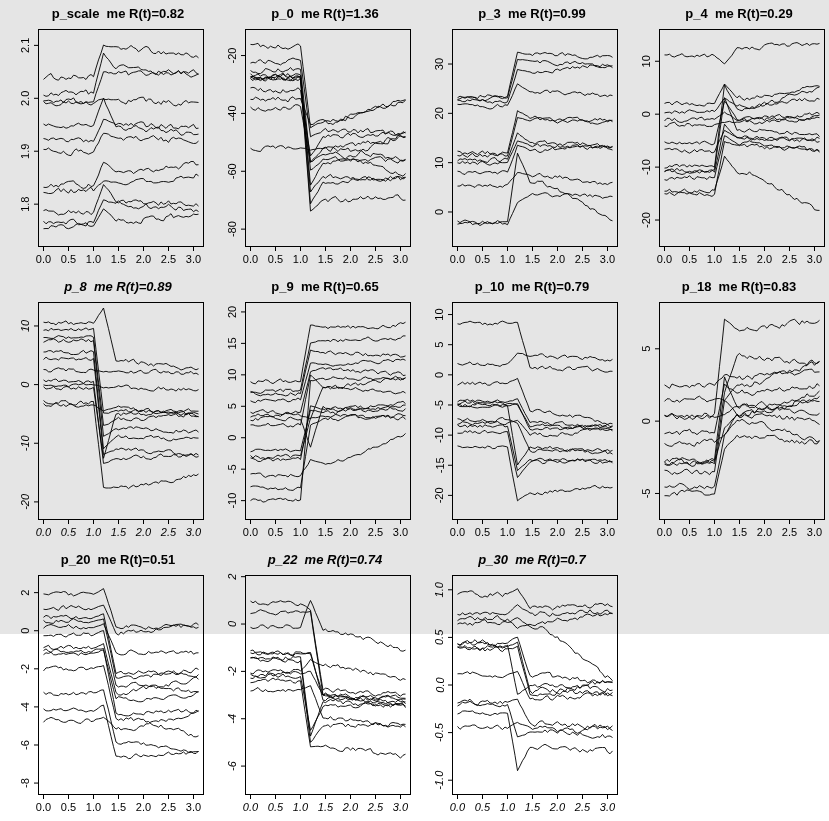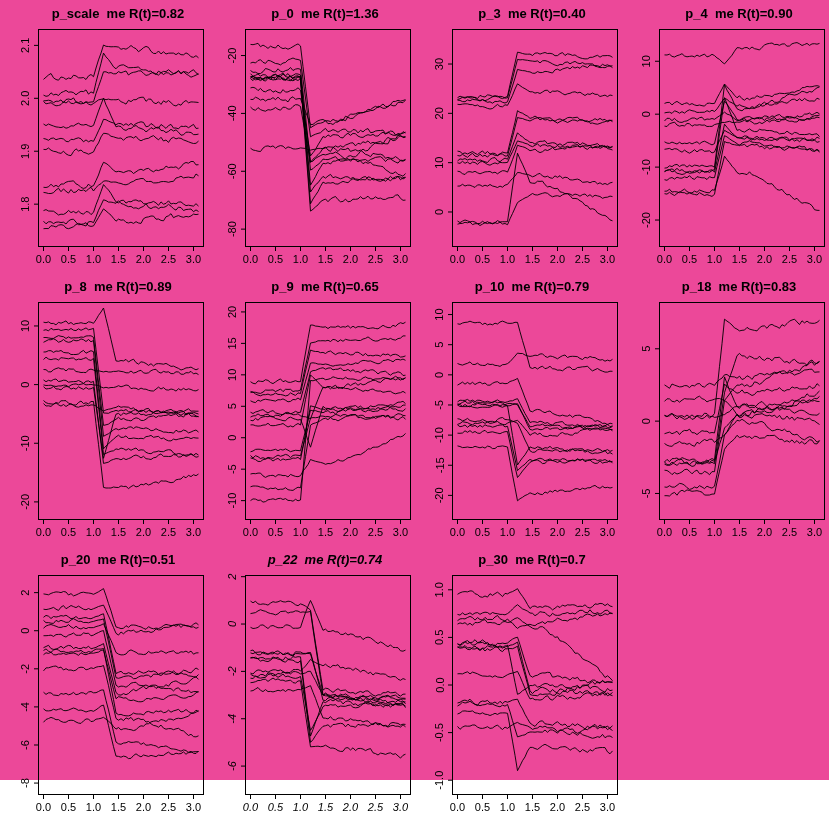--- a/index.html
+++ b/index.html
@@ -1,17 +1,17 @@
 <!DOCTYPE html>
 <html><head>
 <meta charset="utf-8">
 <style>
   html,body{margin:0;padding:0;background:#ffffff;}
   body{width:829px;height:821px;font-family:"Liberation Sans",sans-serif;}
-  .figure{width:829px;height:780px;background:#ec4899;}
+  .figure{width:829px;height:634px;background:#e5e5e5;}
   .grid{display:grid;grid-template-columns:repeat(4,207px);grid-template-rows:273px 273px 275px;}
   .panel{position:relative;width:207px;overflow:hidden;}
   .panel-title{
     position:absolute;top:6px;left:30px;width:176px;
     text-align:center;font-weight:bold;font-size:13px;color:#000;
     white-space:pre;letter-spacing:0px;
   }
   svg{position:absolute;top:0;left:0;display:block;}
   .tick-text{font-family:"Liberation Sans",sans-serif;font-size:11px;fill:#000;}
 </style>
@@ -94,21 +94,21 @@
           <polyline points="43.5,78.6 46.0,80.6 48.5,77.7 51.0,79.2 53.5,80.6 56.0,79.0 58.5,78.9 61.0,77.5 63.5,77.6 66.0,77.6 68.5,77.3 71.0,75.7 73.5,76.4 76.0,80.0 78.5,79.5 81.0,80.1 83.5,80.8 86.0,77.9 88.5,76.1 91.0,75.8 93.5,78.0 96.0,109.2 98.5,139.9 101.0,172.2 103.5,203.8 106.0,199.0 108.5,195.3 111.0,191.6 113.5,186.4 116.0,182.1 118.5,183.4 121.0,182.8 123.5,183.1 126.0,182.5 128.5,183.9 131.0,184.1 133.5,182.6 136.0,181.4 138.5,182.2 141.0,182.7 143.5,180.3 146.0,178.7 148.5,179.8 151.0,180.5 153.5,178.8 156.0,177.2 158.5,176.5 161.0,179.6 163.5,180.1 166.0,178.1 168.5,179.7 171.0,180.8 173.5,181.3 176.0,180.2 178.5,178.1 181.0,178.8 183.5,176.4 186.0,178.8 188.5,178.5 191.0,176.4 193.5,177.1 196.0,179.0 198.5,177.5" fill="none" stroke="#000000" stroke-width="0.9" stroke-linejoin="round"></polyline>
           <polyline points="43.5,76.5 46.0,76.5 48.5,77.3 51.0,79.1 53.5,77.5 56.0,80.1 58.5,81.1 61.0,78.3 63.5,79.4 66.0,77.1 68.5,79.9 71.0,78.8 73.5,79.2 76.0,77.8 78.5,79.7 81.0,77.6 83.5,80.1 86.0,80.8 88.5,79.4 91.0,80.5 93.5,78.5 96.0,112.3 98.5,145.8 101.0,178.0 103.5,211.1 106.0,209.3 108.5,206.9 111.0,204.9 113.5,201.7 116.0,200.1 118.5,199.0 121.0,201.7 123.5,199.0 126.0,197.5 128.5,196.5 131.0,199.6 133.5,201.8 136.0,201.4 138.5,199.1 141.0,201.8 143.5,201.3 146.0,199.2 148.5,199.3 151.0,198.9 153.5,196.6 156.0,198.9 158.5,198.0 161.0,196.2 163.5,198.9 166.0,198.8 168.5,196.8 171.0,198.5 173.5,198.1 176.0,199.4 178.5,199.4 181.0,198.0 183.5,197.6 186.0,197.4 188.5,195.2 191.0,194.8 193.5,198.4 196.0,200.3 198.5,200.1" fill="none" stroke="#000000" stroke-width="0.9" stroke-linejoin="round"></polyline>
           <polyline points="43.5,77.1 46.0,78.1 48.5,79.8 51.0,79.4 53.5,78.9 56.0,79.3 58.5,77.5 61.0,77.0 63.5,79.1 66.0,80.0 68.5,79.5 71.0,76.9 73.5,76.9 76.0,79.1 78.5,80.4 81.0,77.7 83.5,75.8 86.0,79.2 88.5,79.0 91.0,76.8 93.5,78.7 96.0,107.5 98.5,135.6 101.0,163.4 103.5,192.0 106.0,188.3 108.5,184.8 111.0,182.8 113.5,179.4 116.0,176.4 118.5,178.1 121.0,176.0 123.5,174.4 126.0,177.7 128.5,176.8 131.0,177.8 133.5,178.8 136.0,177.9 138.5,176.7 141.0,176.9 143.5,178.7 146.0,177.5 148.5,179.0 151.0,179.3 153.5,179.9 156.0,179.6 158.5,179.9 161.0,176.9 163.5,177.4 166.0,180.0 168.5,179.5 171.0,179.3 173.5,179.4 176.0,179.7 178.5,181.2 181.0,179.0 183.5,180.9 186.0,178.3 188.5,176.9 191.0,176.4 193.5,179.8 196.0,177.6 198.5,177.2" fill="none" stroke="#000000" stroke-width="0.9" stroke-linejoin="round"></polyline>
           <polyline points="43.5,87.9 46.0,87.3 48.5,88.1 51.0,90.6 53.5,88.4 56.0,91.2 58.5,91.8 61.0,90.2 63.5,89.6 66.0,92.2 68.5,90.9 71.0,92.4 73.5,93.1 76.0,89.6 78.5,92.1 81.0,91.9 83.5,90.5 86.0,90.7 88.5,89.7 91.0,87.8 93.5,90.2 96.0,107.0 98.5,123.0 101.0,140.1 103.5,155.9 106.0,152.7 108.5,149.5 111.0,144.9 113.5,140.8 116.0,136.6 118.5,137.4 121.0,134.9 123.5,136.5 126.0,134.7 128.5,134.8 131.0,135.2 133.5,137.5 136.0,137.9 138.5,134.9 141.0,133.3 143.5,135.4 146.0,133.3 148.5,133.8 151.0,136.1 153.5,137.2 156.0,137.4 158.5,135.7 161.0,134.7 163.5,135.4 166.0,134.4 168.5,136.0 171.0,136.0 173.5,133.7 176.0,132.2 178.5,134.2 181.0,131.7 183.5,134.0 186.0,135.2 188.5,135.4 191.0,133.5 193.5,134.0 196.0,133.2 198.5,132.1" fill="none" stroke="#000000" stroke-width="0.9" stroke-linejoin="round"></polyline>
           <polyline points="43.5,99.4 46.0,99.5 48.5,97.2 51.0,98.3 53.5,100.1 56.0,99.1 58.5,101.0 61.0,99.4 63.5,99.3 66.0,97.6 68.5,99.7 71.0,97.1 73.5,99.6 76.0,100.3 78.5,100.0 81.0,101.9 83.5,98.1 86.0,96.8 88.5,99.3 91.0,98.7 93.5,98.5 96.0,105.5 98.5,111.6 101.0,118.0 103.5,124.6 106.0,124.4 108.5,122.4 111.0,120.8 113.5,119.9 116.0,119.5 118.5,120.8 121.0,120.8 123.5,121.5 126.0,119.4 128.5,120.6 131.0,121.3 133.5,120.5 136.0,120.3 138.5,116.2 141.0,117.4 143.5,118.5 146.0,118.3 148.5,115.9 151.0,113.8 153.5,113.1 156.0,112.6 158.5,111.8 161.0,111.3 163.5,110.6 166.0,110.4 168.5,109.0 171.0,106.2 173.5,106.9 176.0,108.3 178.5,108.2 181.0,106.5 183.5,104.7 186.0,105.8 188.5,105.7 191.0,102.3 193.5,102.4 196.0,102.7 198.5,100.1" fill="none" stroke="#000000" stroke-width="0.9" stroke-linejoin="round"></polyline>
           <polyline points="43.5,107.0 46.0,109.4 48.5,110.3 51.0,107.6 53.5,109.6 56.0,110.6 58.5,111.2 61.0,109.7 63.5,110.0 66.0,109.2 68.5,107.5 71.0,109.3 73.5,110.2 76.0,107.2 78.5,107.4 81.0,109.1 83.5,109.1 86.0,106.4 88.5,104.7 91.0,104.9 93.5,106.5 96.0,120.7 98.5,134.4 101.0,148.5 103.5,161.9 106.0,161.1 108.5,158.4 111.0,156.9 113.5,155.6 116.0,154.4 118.5,154.9 121.0,154.2 123.5,153.3 126.0,153.4 128.5,152.0 131.0,153.4 133.5,155.4 136.0,157.4 138.5,159.6 141.0,158.5 143.5,161.2 146.0,158.9 148.5,159.5 151.0,159.9 153.5,160.8 156.0,163.7 158.5,162.2 161.0,163.3 163.5,162.2 166.0,164.9 168.5,165.3 171.0,165.9 173.5,166.2 176.0,166.7 178.5,169.6 181.0,171.3 183.5,173.1 186.0,173.5 188.5,171.8 191.0,174.3 193.5,175.1 196.0,176.2 198.5,173.5" fill="none" stroke="#000000" stroke-width="0.9" stroke-linejoin="round"></polyline>
           <polyline points="43.5,148.2 46.0,150.0 48.5,150.5 51.0,151.2 53.5,151.5 56.0,148.1 58.5,146.3 61.0,145.9 63.5,146.8 66.0,145.9 68.5,148.1 71.0,146.4 73.5,145.6 76.0,146.1 78.5,148.6 81.0,146.9 83.5,147.6 86.0,148.9 88.5,149.0 91.0,148.7 93.5,147.9 96.0,148.2 98.5,148.4 101.0,149.6 103.5,150.1 106.0,149.5 108.5,149.2 111.0,148.4 113.5,148.4 116.0,148.7 118.5,147.9 121.0,146.8 123.5,147.0 126.0,147.2 128.5,149.2 131.0,151.5 133.5,148.7 136.0,149.5 138.5,149.4 141.0,148.0 143.5,151.4 146.0,150.5 148.5,149.7 151.0,151.1 153.5,150.1 156.0,152.1 158.5,154.4 161.0,155.1 163.5,156.7 166.0,153.4 168.5,154.0 171.0,154.4 173.5,154.2 176.0,155.2 178.5,158.3 181.0,157.3 183.5,158.3 186.0,158.4 188.5,156.6 191.0,158.4 193.5,160.7 196.0,161.2 198.5,159.9" fill="none" stroke="#000000" stroke-width="0.9" stroke-linejoin="round"></polyline>
         </svg>
       </div>
       <div class="panel" style="height: 273px;">
-        <div class="panel-title">p_3  me R(t)=0.40</div>
+        <div class="panel-title">p_3  me R(t)=0.99</div>
         <svg width="207" height="273">
           <rect x="38.5" y="29.5" width="165" height="217" fill="none" stroke="#000" stroke-width="1"></rect>
           <line x1="43.5" y1="246.5" x2="43.5" y2="251" stroke="#000" stroke-width="1"></line>
           <text x="43.5" y="263" text-anchor="middle" class="tick-text">0.0</text>
           <line x1="68.5" y1="246.5" x2="68.5" y2="251" stroke="#000" stroke-width="1"></line>
           <text x="68.5" y="263" text-anchor="middle" class="tick-text">0.5</text>
           <line x1="93.5" y1="246.5" x2="93.5" y2="251" stroke="#000" stroke-width="1"></line>
           <text x="93.5" y="263" text-anchor="middle" class="tick-text">1.0</text>
           <line x1="118.5" y1="246.5" x2="118.5" y2="251" stroke="#000" stroke-width="1"></line>
           <text x="118.5" y="263" text-anchor="middle" class="tick-text">1.5</text>
@@ -134,21 +134,21 @@
           <polyline points="43.5,155.5 46.0,156.0 48.5,154.3 51.0,156.0 53.5,157.3 56.0,155.0 58.5,153.3 61.0,156.1 63.5,156.7 66.0,154.2 68.5,156.3 71.0,155.3 73.5,157.1 76.0,154.5 78.5,153.2 81.0,153.5 83.5,155.7 86.0,153.7 88.5,154.1 91.0,156.0 93.5,156.0 96.0,146.7 98.5,137.2 101.0,127.2 103.5,117.5 106.0,118.2 108.5,118.5 111.0,119.6 113.5,120.3 116.0,121.0 118.5,119.7 121.0,118.4 123.5,117.8 126.0,117.6 128.5,118.4 131.0,118.1 133.5,117.9 136.0,117.8 138.5,119.8 141.0,121.6 143.5,123.1 146.0,121.6 148.5,120.4 151.0,121.2 153.5,122.5 156.0,121.2 158.5,120.0 161.0,120.1 163.5,121.1 166.0,119.8 168.5,119.9 171.0,121.1 173.5,120.8 176.0,123.3 178.5,123.0 181.0,123.8 183.5,124.2 186.0,123.4 188.5,122.4 191.0,121.7 193.5,120.6 196.0,120.1 198.5,121.7" fill="none" stroke="#000000" stroke-width="0.9" stroke-linejoin="round"></polyline>
           <polyline points="43.5,161.0 46.0,158.9 48.5,159.4 51.0,158.6 53.5,160.0 56.0,159.0 58.5,159.8 61.0,159.0 63.5,161.2 66.0,159.9 68.5,160.9 71.0,161.8 73.5,162.5 76.0,159.5 78.5,158.0 81.0,157.6 83.5,160.7 86.0,161.7 88.5,159.6 91.0,158.1 93.5,159.2 96.0,152.9 98.5,146.2 101.0,139.6 103.5,132.8 106.0,135.3 108.5,136.8 111.0,139.2 113.5,140.4 116.0,142.4 118.5,142.5 121.0,144.2 123.5,142.2 126.0,141.3 128.5,141.3 131.0,140.7 133.5,143.8 136.0,143.2 138.5,142.7 141.0,143.1 143.5,144.9 146.0,143.8 148.5,145.5 151.0,144.3 153.5,142.4 156.0,142.3 158.5,142.2 161.0,143.2 163.5,142.3 166.0,145.0 168.5,142.9 171.0,144.0 173.5,145.4 176.0,145.6 178.5,144.9 181.0,144.4 183.5,143.6 186.0,146.0 188.5,145.4 191.0,147.0 193.5,147.0 196.0,147.9 198.5,146.4" fill="none" stroke="#000000" stroke-width="0.9" stroke-linejoin="round"></polyline>
           <polyline points="43.5,162.8 46.0,163.4 48.5,161.3 51.0,163.3 53.5,162.0 56.0,164.0 58.5,162.1 61.0,162.5 63.5,164.4 66.0,161.9 68.5,161.5 71.0,162.8 73.5,164.5 76.0,165.2 78.5,163.8 81.0,162.9 83.5,163.8 86.0,162.4 88.5,162.7 91.0,162.7 93.5,162.4 96.0,156.7 98.5,151.7 101.0,146.4 103.5,140.9 106.0,141.7 108.5,142.3 111.0,143.3 113.5,144.0 116.0,145.7 118.5,146.7 121.0,145.3 123.5,143.7 126.0,146.5 128.5,145.0 131.0,144.7 133.5,146.1 136.0,145.6 138.5,146.9 141.0,147.6 143.5,145.5 146.0,147.4 148.5,146.6 151.0,147.3 153.5,146.2 156.0,147.5 158.5,145.3 161.0,145.1 163.5,144.5 166.0,147.1 168.5,145.8 171.0,148.2 173.5,149.4 176.0,146.9 178.5,148.0 181.0,146.6 183.5,146.2 186.0,148.4 188.5,147.1 191.0,145.6 193.5,148.6 196.0,149.1 198.5,150.0" fill="none" stroke="#000000" stroke-width="0.9" stroke-linejoin="round"></polyline>
           <polyline points="43.5,171.2 46.0,171.7 48.5,173.7 51.0,174.5 53.5,171.9 56.0,171.7 58.5,172.3 61.0,171.3 63.5,172.8 66.0,173.8 68.5,172.8 71.0,171.9 73.5,171.7 76.0,171.5 78.5,172.9 81.0,172.2 83.5,173.8 86.0,172.0 88.5,170.7 91.0,170.9 93.5,172.1 96.0,166.2 98.5,159.7 101.0,152.9 103.5,145.2 106.0,146.2 108.5,146.7 111.0,147.5 113.5,149.0 116.0,150.7 118.5,150.1 121.0,149.1 123.5,151.3 126.0,152.6 128.5,151.7 131.0,149.7 133.5,150.5 136.0,149.3 138.5,147.5 141.0,149.8 143.5,149.2 146.0,148.7 148.5,148.4 151.0,149.1 153.5,147.2 156.0,147.8 158.5,147.0 161.0,146.7 163.5,146.0 166.0,147.1 168.5,146.2 171.0,145.8 173.5,146.2 176.0,145.3 178.5,147.8 181.0,147.3 183.5,147.7 186.0,146.2 188.5,146.1 191.0,146.9 193.5,146.0 196.0,147.3 198.5,146.9" fill="none" stroke="#000000" stroke-width="0.9" stroke-linejoin="round"></polyline>
           <polyline points="43.5,186.1 46.0,186.0 48.5,184.3 51.0,186.0 53.5,185.2 56.0,185.2 58.5,186.3 61.0,187.4 63.5,184.9 66.0,184.9 68.5,186.4 71.0,185.2 73.5,186.1 76.0,184.5 78.5,186.0 81.0,186.6 83.5,187.5 86.0,186.1 88.5,187.2 91.0,185.1 93.5,184.4 96.0,181.3 98.5,178.5 101.0,176.0 103.5,172.5 106.0,172.7 108.5,173.6 111.0,174.1 113.5,174.4 116.0,175.4 118.5,176.8 121.0,175.9 123.5,174.2 126.0,173.4 128.5,176.0 131.0,177.0 133.5,176.2 136.0,177.8 138.5,178.3 141.0,175.9 143.5,177.3 146.0,175.7 148.5,178.4 151.0,177.2 153.5,177.7 156.0,179.8 158.5,180.0 161.0,179.5 163.5,179.1 166.0,180.1 168.5,182.3 171.0,182.1 173.5,181.7 176.0,182.8 178.5,181.6 181.0,181.5 183.5,183.9 186.0,182.8 188.5,184.4 191.0,183.5 193.5,184.6 196.0,182.9 198.5,182.3" fill="none" stroke="#000000" stroke-width="0.9" stroke-linejoin="round"></polyline>
           <polyline points="43.5,221.0 46.0,222.6 48.5,221.1 51.0,220.0 53.5,220.8 56.0,221.9 58.5,221.4 61.0,222.0 63.5,223.6 66.0,223.4 68.5,221.3 71.0,222.9 73.5,221.6 76.0,223.3 78.5,223.4 81.0,222.7 83.5,220.6 86.0,222.0 88.5,221.7 91.0,221.8 93.5,221.6 96.0,204.7 98.5,187.0 101.0,170.1 103.5,153.2 106.0,159.1 108.5,164.2 111.0,169.9 113.5,175.7 116.0,182.6 118.5,183.2 121.0,183.3 123.5,181.2 126.0,181.4 128.5,181.1 131.0,184.7 133.5,186.9 136.0,186.4 138.5,187.8 141.0,188.7 143.5,188.3 146.0,191.8 148.5,192.4 151.0,193.6 153.5,193.7 156.0,195.5 158.5,198.5 161.0,198.4 163.5,198.9 166.0,200.8 168.5,202.2 171.0,205.3 173.5,205.9 176.0,209.2 178.5,208.7 181.0,209.6 183.5,212.9 186.0,214.2 188.5,215.3 191.0,215.4 193.5,217.2 196.0,219.9 198.5,220.8" fill="none" stroke="#000000" stroke-width="0.9" stroke-linejoin="round"></polyline>
           <polyline points="43.5,224.2 46.0,223.5 48.5,223.4 51.0,222.3 53.5,222.8 56.0,222.0 58.5,224.6 61.0,223.7 63.5,223.7 66.0,225.5 68.5,224.1 71.0,222.8 73.5,223.6 76.0,222.5 78.5,223.9 81.0,222.7 83.5,223.5 86.0,222.1 88.5,224.0 91.0,223.5 93.5,224.7 96.0,218.8 98.5,213.5 101.0,208.0 103.5,202.6 106.0,200.8 108.5,199.4 111.0,197.9 113.5,196.9 116.0,195.1 118.5,193.5 121.0,194.8 123.5,195.0 126.0,194.1 128.5,193.3 131.0,192.7 133.5,193.3 136.0,195.4 138.5,196.8 141.0,196.0 143.5,195.7 146.0,196.5 148.5,194.8 151.0,193.8 153.5,193.6 156.0,194.1 158.5,195.4 161.0,194.1 163.5,194.7 166.0,196.2 168.5,194.6 171.0,194.0 173.5,196.3 176.0,194.7 178.5,196.9 181.0,195.2 183.5,195.9 186.0,196.5 188.5,198.3 191.0,197.4 193.5,197.2 196.0,196.1 198.5,196.6" fill="none" stroke="#000000" stroke-width="0.9" stroke-linejoin="round"></polyline>
         </svg>
       </div>
       <div class="panel" style="height: 273px;">
-        <div class="panel-title">p_4  me R(t)=0.90</div>
+        <div class="panel-title">p_4  me R(t)=0.29</div>
         <svg width="207" height="273">
           <rect x="38.5" y="29.5" width="165" height="217" fill="none" stroke="#000" stroke-width="1"></rect>
           <line x1="43.5" y1="246.5" x2="43.5" y2="251" stroke="#000" stroke-width="1"></line>
           <text x="43.5" y="263" text-anchor="middle" class="tick-text">0.0</text>
           <line x1="68.5" y1="246.5" x2="68.5" y2="251" stroke="#000" stroke-width="1"></line>
           <text x="68.5" y="263" text-anchor="middle" class="tick-text">0.5</text>
           <line x1="93.5" y1="246.5" x2="93.5" y2="251" stroke="#000" stroke-width="1"></line>
           <text x="93.5" y="263" text-anchor="middle" class="tick-text">1.0</text>
           <line x1="118.5" y1="246.5" x2="118.5" y2="251" stroke="#000" stroke-width="1"></line>
           <text x="118.5" y="263" text-anchor="middle" class="tick-text">1.5</text>
@@ -174,21 +174,21 @@
           <polyline points="43.5,141.8 46.0,143.1 48.5,143.4 51.0,142.1 53.5,143.1 56.0,144.0 58.5,142.3 61.0,143.8 63.5,143.2 66.0,143.6 68.5,142.6 71.0,143.9 73.5,142.7 76.0,141.8 78.5,143.9 81.0,142.0 83.5,141.2 86.0,142.4 88.5,143.7 91.0,144.9 93.5,143.6 96.0,132.7 98.5,122.2 101.0,111.7 103.5,101.1 106.0,104.2 108.5,107.8 111.0,111.5 113.5,115.1 116.0,119.7 118.5,120.7 121.0,118.7 123.5,117.4 126.0,116.8 128.5,116.6 131.0,118.0 133.5,119.1 136.0,118.0 138.5,118.8 141.0,117.7 143.5,115.9 146.0,116.2 148.5,117.7 151.0,115.9 153.5,116.6 156.0,115.2 158.5,114.5 161.0,116.9 163.5,117.6 166.0,116.4 168.5,116.6 171.0,117.0 173.5,118.3 176.0,115.7 178.5,116.9 181.0,116.5 183.5,114.1 186.0,114.1 188.5,113.0 191.0,115.1 193.5,113.5 196.0,112.3 198.5,113.9" fill="none" stroke="#000000" stroke-width="0.9" stroke-linejoin="round"></polyline>
           <polyline points="43.5,149.3 46.0,148.9 48.5,148.4 51.0,149.8 53.5,148.7 56.0,149.0 58.5,150.8 61.0,152.2 63.5,150.1 66.0,151.9 68.5,153.2 71.0,151.7 73.5,149.7 76.0,151.9 78.5,150.0 81.0,149.5 83.5,151.3 86.0,151.1 88.5,150.8 91.0,152.9 93.5,152.0 96.0,145.8 98.5,140.6 101.0,135.8 103.5,130.3 106.0,131.9 108.5,133.2 111.0,134.8 113.5,136.1 116.0,137.2 118.5,138.3 121.0,137.5 123.5,135.9 126.0,136.2 128.5,138.0 131.0,138.5 133.5,139.7 136.0,138.5 138.5,139.8 141.0,139.2 143.5,140.5 146.0,139.4 148.5,137.5 151.0,137.4 153.5,138.9 156.0,140.4 158.5,138.6 161.0,136.9 163.5,138.5 166.0,139.8 168.5,140.8 171.0,138.7 173.5,138.7 176.0,138.1 178.5,138.1 181.0,138.2 183.5,139.0 186.0,140.3 188.5,139.9 191.0,140.9 193.5,140.1 196.0,137.1 198.5,138.4" fill="none" stroke="#000000" stroke-width="0.9" stroke-linejoin="round"></polyline>
           <polyline points="43.5,168.1 46.0,167.8 48.5,165.8 51.0,166.6 53.5,164.9 56.0,164.4 58.5,166.5 61.0,165.0 63.5,165.0 66.0,167.1 68.5,165.2 71.0,166.6 73.5,165.1 76.0,165.5 78.5,166.3 81.0,165.1 83.5,166.1 86.0,166.6 88.5,165.9 91.0,165.8 93.5,167.2 96.0,147.0 98.5,126.7 101.0,105.8 103.5,84.6 106.0,90.2 108.5,94.2 111.0,98.5 113.5,104.4 116.0,108.7 118.5,110.0 121.0,110.8 123.5,108.7 126.0,108.6 128.5,108.4 131.0,108.2 133.5,108.4 136.0,107.1 138.5,106.6 141.0,103.8 143.5,102.2 146.0,104.5 148.5,101.8 151.0,100.1 153.5,102.2 156.0,102.4 158.5,101.6 161.0,98.1 163.5,97.2 166.0,95.0 168.5,94.1 171.0,94.5 173.5,95.1 176.0,94.5 178.5,93.1 181.0,91.3 183.5,91.8 186.0,92.9 188.5,91.5 191.0,92.1 193.5,89.7 196.0,87.8 198.5,87.0" fill="none" stroke="#000000" stroke-width="0.9" stroke-linejoin="round"></polyline>
           <polyline points="43.5,171.3 46.0,170.2 48.5,169.6 51.0,168.9 53.5,170.5 56.0,168.4 58.5,170.7 61.0,169.6 63.5,171.6 66.0,172.5 68.5,171.3 71.0,172.2 73.5,170.8 76.0,171.0 78.5,169.8 81.0,170.5 83.5,172.1 86.0,171.3 88.5,172.4 91.0,170.6 93.5,169.5 96.0,152.3 98.5,133.6 101.0,115.7 103.5,97.7 106.0,103.9 108.5,110.9 111.0,116.9 113.5,124.0 116.0,130.3 118.5,129.6 121.0,131.3 123.5,132.1 126.0,130.4 128.5,128.9 131.0,130.7 133.5,131.6 136.0,131.6 138.5,129.3 141.0,130.0 143.5,129.9 146.0,130.6 148.5,130.5 151.0,130.8 153.5,131.9 156.0,132.0 158.5,133.9 161.0,133.5 163.5,133.3 166.0,131.2 168.5,133.0 171.0,134.4 173.5,132.4 176.0,132.9 178.5,134.5 181.0,134.5 183.5,134.6 186.0,134.4 188.5,133.7 191.0,134.8 193.5,134.1 196.0,133.8 198.5,136.6" fill="none" stroke="#000000" stroke-width="0.9" stroke-linejoin="round"></polyline>
           <polyline points="43.5,171.7 46.0,170.3 48.5,169.9 51.0,171.8 53.5,171.1 56.0,173.2 58.5,173.8 61.0,174.5 63.5,173.8 66.0,171.8 68.5,173.3 71.0,172.9 73.5,172.5 76.0,171.4 78.5,173.0 81.0,171.1 83.5,171.9 86.0,172.1 88.5,170.3 91.0,169.8 93.5,172.1 96.0,160.7 98.5,148.9 101.0,136.2 103.5,124.2 106.0,127.3 108.5,130.2 111.0,133.2 113.5,135.0 116.0,137.9 118.5,137.4 121.0,138.6 123.5,139.1 126.0,137.3 128.5,138.8 131.0,140.2 133.5,137.7 136.0,136.4 138.5,138.2 141.0,137.4 143.5,138.2 146.0,140.1 148.5,140.2 151.0,140.5 153.5,139.3 156.0,139.1 158.5,137.6 161.0,138.0 163.5,137.1 166.0,137.3 168.5,140.3 171.0,138.8 173.5,141.0 176.0,139.7 178.5,141.7 181.0,139.4 183.5,137.9 186.0,140.2 188.5,140.5 191.0,138.8 193.5,140.0 196.0,142.3 198.5,141.6" fill="none" stroke="#000000" stroke-width="0.9" stroke-linejoin="round"></polyline>
           <polyline points="43.5,179.7 46.0,180.3 48.5,178.3 51.0,177.5 53.5,179.1 56.0,177.2 58.5,178.1 61.0,178.2 63.5,176.8 66.0,177.7 68.5,175.7 71.0,178.3 73.5,179.4 76.0,176.7 78.5,177.3 81.0,177.8 83.5,177.8 86.0,179.5 88.5,176.7 91.0,177.7 93.5,177.6 96.0,166.4 98.5,156.3 101.0,146.1 103.5,135.7 106.0,136.9 108.5,138.8 111.0,140.6 113.5,141.9 116.0,143.6 118.5,145.8 121.0,143.0 123.5,142.1 126.0,142.0 128.5,140.7 131.0,142.1 133.5,142.4 136.0,142.8 138.5,142.8 141.0,144.4 143.5,146.0 146.0,145.8 148.5,145.3 151.0,145.0 153.5,147.1 156.0,146.4 158.5,147.1 161.0,148.0 163.5,147.6 166.0,145.9 168.5,146.8 171.0,148.0 173.5,148.3 176.0,146.8 178.5,146.0 181.0,146.9 183.5,146.5 186.0,150.0 188.5,148.8 191.0,148.8 193.5,150.9 196.0,149.3 198.5,151.1" fill="none" stroke="#000000" stroke-width="0.9" stroke-linejoin="round"></polyline>
           <polyline points="43.5,191.2 46.0,191.1 48.5,189.2 51.0,192.1 53.5,191.6 56.0,191.9 58.5,192.7 61.0,190.6 63.5,189.1 66.0,191.5 68.5,192.8 71.0,192.9 73.5,191.1 76.0,192.3 78.5,190.0 81.0,191.0 83.5,191.9 86.0,192.6 88.5,192.8 91.0,189.8 93.5,190.2 96.0,181.9 98.5,174.1 101.0,165.7 103.5,156.2 106.0,159.7 108.5,162.6 111.0,166.2 113.5,168.8 116.0,172.5 118.5,174.0 121.0,173.4 123.5,173.9 126.0,174.6 128.5,171.8 131.0,174.7 133.5,175.5 136.0,176.6 138.5,178.1 141.0,179.2 143.5,180.9 146.0,183.4 148.5,183.9 151.0,183.7 153.5,186.8 156.0,189.5 158.5,190.2 161.0,189.4 163.5,192.6 166.0,194.8 168.5,194.5 171.0,197.4 173.5,199.4 176.0,198.3 178.5,201.3 181.0,203.2 183.5,202.6 186.0,202.9 188.5,203.7 191.0,205.7 193.5,209.7 196.0,210.3 198.5,210.4" fill="none" stroke="#000000" stroke-width="0.9" stroke-linejoin="round"></polyline>
           <polyline points="43.5,193.7 46.0,194.1 48.5,192.3 51.0,194.1 53.5,195.5 56.0,193.5 58.5,191.8 61.0,192.6 63.5,192.7 66.0,194.1 68.5,192.7 71.0,193.9 73.5,194.4 76.0,195.0 78.5,192.7 81.0,194.1 83.5,195.5 86.0,194.6 88.5,195.5 91.0,196.4 93.5,194.3 96.0,180.4 98.5,167.7 101.0,154.2 103.5,141.5 106.0,142.7 108.5,142.8 111.0,144.3 113.5,144.7 116.0,145.2 118.5,144.9 121.0,145.2 123.5,144.2 126.0,146.9 128.5,145.4 131.0,144.3 133.5,145.0 136.0,144.4 138.5,146.8 141.0,146.3 143.5,148.8 146.0,146.7 148.5,148.9 151.0,148.2 153.5,146.3 156.0,147.6 158.5,146.6 161.0,149.0 163.5,150.3 166.0,148.8 168.5,147.0 171.0,147.7 173.5,147.6 176.0,147.4 178.5,148.6 181.0,149.1 183.5,149.1 186.0,150.0 188.5,148.8 191.0,150.9 193.5,151.4 196.0,149.8 198.5,152.1" fill="none" stroke="#000000" stroke-width="0.9" stroke-linejoin="round"></polyline>
         </svg>
       </div>
-      <div class="panel" style="height: 273px;">
+      <div class="panel" style="height: 273px; font-style: italic;">
         <div class="panel-title">p_8  me R(t)=0.89</div>
         <svg width="207" height="273">
           <rect x="38.5" y="29.5" width="165" height="217" fill="none" stroke="#000" stroke-width="1"></rect>
           <line x1="43.5" y1="246.5" x2="43.5" y2="251" stroke="#000" stroke-width="1"></line>
           <text x="43.5" y="263" text-anchor="middle" class="tick-text">0.0</text>
           <line x1="68.5" y1="246.5" x2="68.5" y2="251" stroke="#000" stroke-width="1"></line>
           <text x="68.5" y="263" text-anchor="middle" class="tick-text">0.5</text>
           <line x1="93.5" y1="246.5" x2="93.5" y2="251" stroke="#000" stroke-width="1"></line>
           <text x="93.5" y="263" text-anchor="middle" class="tick-text">1.0</text>
           <line x1="118.5" y1="246.5" x2="118.5" y2="251" stroke="#000" stroke-width="1"></line>
@@ -433,21 +433,21 @@
           <polyline points="43.5,106.9 46.0,107.7 48.5,106.3 51.0,106.2 53.5,105.8 56.0,107.0 58.5,107.9 61.0,108.3 63.5,106.6 66.0,106.1 68.5,107.6 71.0,108.3 73.5,106.5 76.0,108.8 78.5,107.1 81.0,107.7 83.5,109.1 86.0,110.0 88.5,107.6 91.0,107.6 93.5,107.9 96.0,107.9 98.5,107.8 101.0,106.7 103.5,106.5 106.0,115.2 108.5,124.6 111.0,134.8 113.5,144.1 116.0,154.2 118.5,154.5 121.0,152.0 123.5,151.4 126.0,152.5 128.5,153.3 131.0,152.5 133.5,153.6 136.0,153.3 138.5,151.8 141.0,153.4 143.5,153.3 146.0,154.1 148.5,151.5 151.0,151.8 153.5,150.2 156.0,150.6 158.5,150.8 161.0,150.7 163.5,149.4 166.0,151.4 168.5,151.8 171.0,153.0 173.5,151.4 176.0,150.1 178.5,151.0 181.0,150.0 183.5,150.5 186.0,149.6 188.5,149.1 191.0,151.3 193.5,152.2 196.0,152.2 198.5,152.3" fill="none" stroke="#000000" stroke-width="0.9" stroke-linejoin="round"></polyline>
           <polyline points="43.5,111.7 46.0,111.3 48.5,112.5 51.0,112.6 53.5,111.6 56.0,111.6 58.5,113.1 61.0,112.8 63.5,113.0 66.0,111.0 68.5,111.9 71.0,113.2 73.5,113.3 76.0,114.4 78.5,111.0 81.0,113.2 83.5,113.0 86.0,110.6 88.5,111.3 91.0,110.7 93.5,110.9 96.0,131.2 98.5,150.9 101.0,170.0 103.5,190.1 106.0,183.5 108.5,176.1 111.0,169.6 113.5,162.3 116.0,155.7 118.5,156.6 121.0,154.8 123.5,153.5 126.0,154.9 128.5,153.5 131.0,155.2 133.5,154.8 136.0,157.9 138.5,155.6 141.0,154.9 143.5,155.7 146.0,158.5 148.5,157.9 151.0,159.7 153.5,158.2 156.0,157.8 158.5,157.1 161.0,158.0 163.5,157.7 166.0,159.8 168.5,158.7 171.0,159.8 173.5,158.8 176.0,161.3 178.5,159.2 181.0,158.7 183.5,161.0 186.0,159.0 188.5,158.4 191.0,159.0 193.5,157.8 196.0,157.7 198.5,161.6" fill="none" stroke="#000000" stroke-width="0.9" stroke-linejoin="round"></polyline>
           <polyline points="43.5,112.1 46.0,111.8 48.5,111.2 51.0,112.9 53.5,115.1 56.0,114.1 58.5,115.2 61.0,115.6 63.5,114.3 66.0,112.0 68.5,112.2 71.0,111.2 73.5,114.0 76.0,115.4 78.5,116.2 81.0,113.5 83.5,113.9 86.0,114.2 88.5,115.9 91.0,116.8 93.5,114.7 96.0,134.6 98.5,155.1 101.0,176.3 103.5,196.4 106.0,193.7 108.5,189.6 111.0,186.0 113.5,182.9 116.0,180.3 118.5,179.7 121.0,178.8 123.5,181.2 126.0,178.5 128.5,178.4 131.0,177.7 133.5,177.3 136.0,177.8 138.5,180.8 141.0,178.1 143.5,180.2 146.0,180.4 148.5,181.3 151.0,178.3 153.5,179.2 156.0,178.6 158.5,179.2 161.0,180.4 163.5,179.0 166.0,177.7 168.5,176.6 171.0,177.4 173.5,177.6 176.0,179.8 178.5,179.3 181.0,180.5 183.5,177.2 186.0,176.5 188.5,177.0 191.0,177.4 193.5,179.0 196.0,178.2 198.5,178.4" fill="none" stroke="#000000" stroke-width="0.9" stroke-linejoin="round"></polyline>
           <polyline points="43.5,127.0 46.0,128.0 48.5,125.3 51.0,123.9 53.5,124.3 56.0,125.9 58.5,124.9 61.0,126.2 63.5,124.8 66.0,123.8 68.5,123.8 71.0,124.8 73.5,123.9 76.0,125.5 78.5,127.2 81.0,127.1 83.5,126.2 86.0,123.7 88.5,123.5 91.0,123.4 93.5,124.8 96.0,122.6 98.5,120.0 101.0,116.8 103.5,113.4 106.0,115.4 108.5,116.5 111.0,118.0 113.5,118.6 116.0,119.8 118.5,118.2 121.0,120.3 123.5,121.5 126.0,119.3 128.5,119.7 131.0,118.7 133.5,122.0 136.0,121.2 138.5,122.8 141.0,122.0 143.5,122.4 146.0,124.4 148.5,122.3 151.0,123.7 153.5,125.9 156.0,124.2 158.5,125.0 161.0,127.6 163.5,126.2 166.0,129.0 168.5,127.0 171.0,127.3 173.5,128.1 176.0,127.9 178.5,128.3 181.0,130.4 183.5,131.2 186.0,130.5 188.5,130.7 191.0,133.2 193.5,134.3 196.0,132.6 198.5,133.5" fill="none" stroke="#000000" stroke-width="0.9" stroke-linejoin="round"></polyline>
           <polyline points="43.5,128.2 46.0,129.8 48.5,130.3 51.0,130.5 53.5,128.5 56.0,128.5 58.5,130.1 61.0,126.9 63.5,127.2 66.0,127.7 68.5,129.0 71.0,127.5 73.5,127.9 76.0,126.1 78.5,126.5 81.0,126.3 83.5,127.9 86.0,125.7 88.5,125.6 91.0,126.4 93.5,127.9 96.0,127.6 98.5,126.9 101.0,125.4 103.5,125.3 106.0,130.2 108.5,134.6 111.0,140.1 113.5,144.4 116.0,149.3 118.5,148.1 121.0,149.7 123.5,150.1 126.0,151.7 128.5,149.9 131.0,150.1 133.5,149.5 136.0,150.5 138.5,151.1 141.0,151.7 143.5,152.5 146.0,152.2 148.5,153.7 151.0,154.2 153.5,155.0 156.0,154.6 158.5,152.3 161.0,154.3 163.5,152.8 166.0,153.9 168.5,155.1 171.0,155.7 173.5,156.3 176.0,156.6 178.5,157.6 181.0,156.6 183.5,155.6 186.0,155.3 188.5,156.3 191.0,154.2 193.5,155.7 196.0,154.9 198.5,157.8" fill="none" stroke="#000000" stroke-width="0.9" stroke-linejoin="round"></polyline>
           <polyline points="43.5,132.2 46.0,132.5 48.5,130.1 51.0,131.6 53.5,132.1 56.0,131.6 58.5,131.4 61.0,128.5 63.5,128.0 66.0,129.9 68.5,129.4 71.0,131.3 73.5,129.9 76.0,128.0 78.5,130.8 81.0,130.0 83.5,131.2 86.0,132.0 88.5,132.4 91.0,131.8 93.5,130.5 96.0,143.2 98.5,157.7 101.0,171.1 103.5,184.4 106.0,180.3 108.5,175.3 111.0,170.5 113.5,166.4 116.0,160.6 118.5,159.2 121.0,159.7 123.5,158.6 126.0,159.1 128.5,158.7 131.0,161.1 133.5,160.0 136.0,160.3 138.5,160.3 141.0,159.4 143.5,159.0 146.0,161.3 148.5,161.8 151.0,161.5 153.5,160.2 156.0,157.7 158.5,156.1 161.0,156.4 163.5,157.5 166.0,158.3 168.5,160.2 171.0,157.5 173.5,157.2 176.0,158.4 178.5,159.4 181.0,159.8 183.5,158.0 186.0,159.5 188.5,157.5 191.0,157.6 193.5,157.7 196.0,155.8 198.5,155.9" fill="none" stroke="#000000" stroke-width="0.9" stroke-linejoin="round"></polyline>
           <polyline points="43.5,136.7 46.0,136.4 48.5,135.7 51.0,134.5 53.5,134.5 56.0,133.4 58.5,133.3 61.0,135.4 63.5,133.6 66.0,132.1 68.5,133.7 71.0,132.9 73.5,134.3 76.0,134.1 78.5,135.2 81.0,134.7 83.5,134.1 86.0,136.6 88.5,137.1 91.0,135.0 93.5,134.8 96.0,152.0 98.5,168.4 101.0,185.0 103.5,200.8 106.0,200.6 108.5,200.4 111.0,200.2 113.5,200.7 116.0,200.4 118.5,199.2 121.0,200.7 123.5,202.2 126.0,202.0 128.5,202.9 131.0,204.6 133.5,205.4 136.0,205.3 138.5,201.9 141.0,201.7 143.5,204.0 146.0,201.8 148.5,204.6 151.0,202.5 153.5,202.4 156.0,203.0 158.5,204.6 161.0,203.3 163.5,202.6 166.0,206.8 168.5,207.6 171.0,209.0 173.5,207.1 176.0,207.6 178.5,208.4 181.0,207.3 183.5,206.8 186.0,208.4 188.5,207.7 191.0,209.9 193.5,212.1 196.0,209.3 198.5,208.2" fill="none" stroke="#000000" stroke-width="0.9" stroke-linejoin="round"></polyline>
           <polyline points="43.5,145.0 46.0,144.6 48.5,143.0 51.0,141.5 53.5,144.3 56.0,145.6 58.5,143.6 61.0,145.6 63.5,145.4 66.0,145.9 68.5,145.2 71.0,144.3 73.5,144.9 76.0,143.6 78.5,145.5 81.0,143.5 83.5,143.9 86.0,145.1 88.5,144.3 91.0,143.4 93.5,143.7 96.0,142.2 98.5,141.9 101.0,140.7 103.5,139.7 106.0,146.3 108.5,152.4 111.0,159.5 113.5,165.8 116.0,172.0 118.5,172.2 121.0,172.9 123.5,170.6 126.0,173.6 128.5,173.9 131.0,172.1 133.5,172.0 136.0,172.3 138.5,175.0 141.0,174.5 143.5,172.7 146.0,174.1 148.5,174.1 151.0,174.8 153.5,174.4 156.0,176.0 158.5,175.0 161.0,174.9 163.5,177.4 166.0,178.8 168.5,176.9 171.0,178.9 173.5,178.2 176.0,179.8 178.5,179.9 181.0,181.1 183.5,179.9 186.0,179.3 188.5,180.3 191.0,180.1 193.5,181.1 196.0,178.8 198.5,180.8" fill="none" stroke="#000000" stroke-width="0.9" stroke-linejoin="round"></polyline>
         </svg>
       </div>
-      <div class="panel" style="height: 275px;">
+      <div class="panel" style="height: 275px; font-style: italic;">
         <div class="panel-title">p_30  me R(t)=0.7</div>
         <svg width="207" height="275">
           <rect x="38.5" y="29.5" width="165" height="219" fill="none" stroke="#000" stroke-width="1"></rect>
           <line x1="43.5" y1="248.5" x2="43.5" y2="253" stroke="#000" stroke-width="1"></line>
           <text x="43.5" y="265" text-anchor="middle" class="tick-text">0.0</text>
           <line x1="68.5" y1="248.5" x2="68.5" y2="253" stroke="#000" stroke-width="1"></line>
           <text x="68.5" y="265" text-anchor="middle" class="tick-text">0.5</text>
           <line x1="93.5" y1="248.5" x2="93.5" y2="253" stroke="#000" stroke-width="1"></line>
           <text x="93.5" y="265" text-anchor="middle" class="tick-text">1.0</text>
           <line x1="118.5" y1="248.5" x2="118.5" y2="253" stroke="#000" stroke-width="1"></line>

